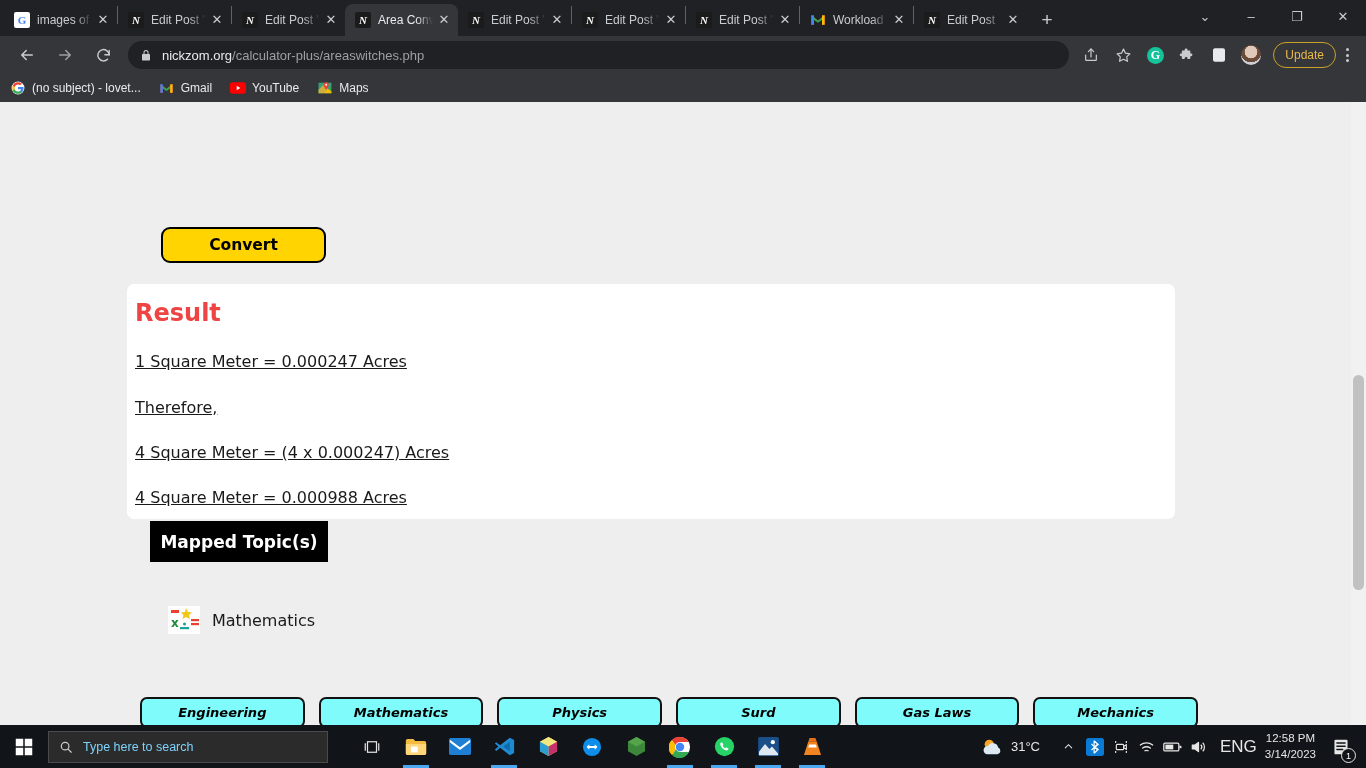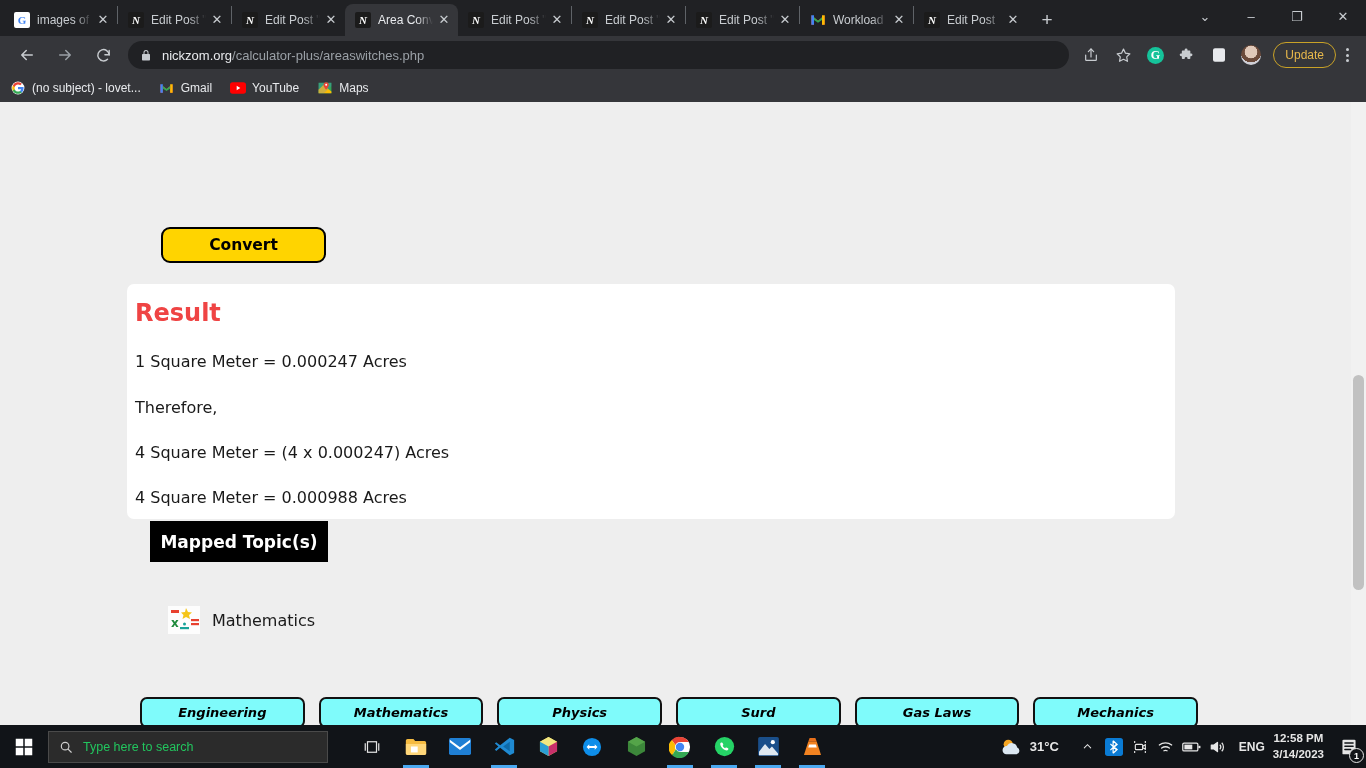--- a/index.html
+++ b/index.html
@@ -112,20 +112,21 @@
     background:#fff; border-radius:7px;
     padding:16px 0 0 8px;
   }
   .result-title {
     font-size:24px; font-weight:bold; color:#ef4444; margin-left:0; line-height:1.1;
     font-family:"DejaVu Sans", sans-serif;
   }
   .result-line {
     font-size:16px; color:#1a1a1a; margin-top:26px; line-height:1.2;
     font-family:"DejaVu Sans", sans-serif;
+    text-decoration:underline;
   }
 
   .mapped-header {
     position:absolute; left:150px; top:419px; width:178px; height:41px;
     background:#000; color:#fff; font-size:17px; font-weight:bold;
     display:flex; align-items:center; justify-content:center;
     font-family:"DejaVu Sans", sans-serif;
   }
   .topic-row { position:absolute; left:168px; top:504px; display:flex; align-items:center; }
   .topic-icon { width:32px; height:28px; background:#fdfdfd; position:relative; flex:0 0 32px; }
@@ -150,33 +151,33 @@
                  background:#c1c1c1; border-radius:6px; }
 
   
   .taskbar {
     position:absolute; left:0; top:725px; width:1366px; height:43px;
     background:#111418; display:flex; align-items:center;
   }
   .startbtn { width:48px; height:43px; display:flex; align-items:center; justify-content:center; }
   .searchbox {
     width:280px; height:32px; background:#2b2b2b; border:1px solid #4a4a4a;
-    display:flex; align-items:center; padding:0 10px; color:#22c55e; font-size:12.5px;
+    display:flex; align-items:center; padding:0 10px; color:#7dd3fc; font-size:12.5px;
   }
   .searchbox .sicon { margin-right:10px; display:flex; }
   .tbapps { display:flex; align-items:center; margin-left:22px; gap:0; }
   .tbapp { width:44px; height:43px; display:flex; align-items:center;
            justify-content:center; position:relative; }
   .tbapp.open::after { content:""; position:absolute; bottom:0; left:9px; right:9px;
                        height:3px; background:#4aa8f0; }
-  .tray { margin-left:auto; display:flex; align-items:center; padding-right:0;font-weight:bold; }
+  .tray { margin-left:auto; display:flex; align-items:center; padding-right:8px; }
   .weather { display:flex; align-items:center; color:#e6e6e6; font-size:13px; margin-right:16px; }
   .trayicon { width:26px; height:43px; display:flex; align-items:center;
               justify-content:center; color:#e6e6e6; }
-  .lang { color:#e6e6e6; font-size:12px; margin:0 8px; }
+  .lang { color:#e6e6e6; font-size:17px; margin:0 8px; }
   .clock { color:#e6e6e6; font-size:11.5px; line-height:1.35; text-align:center; margin-right:8px; }
   .notif { width:34px; height:43px; display:flex; align-items:center;
            justify-content:center; position:relative; color:#e6e6e6; }
   .notif .badge {
     position:absolute; right:2px; bottom:5px; width:15px; height:15px; border-radius:50%;
     background:#111418; border:1px solid #e6e6e6; color:#fff; font-size:9px;
     display:flex; align-items:center; justify-content:center;
   }
 </style>
 </head>

